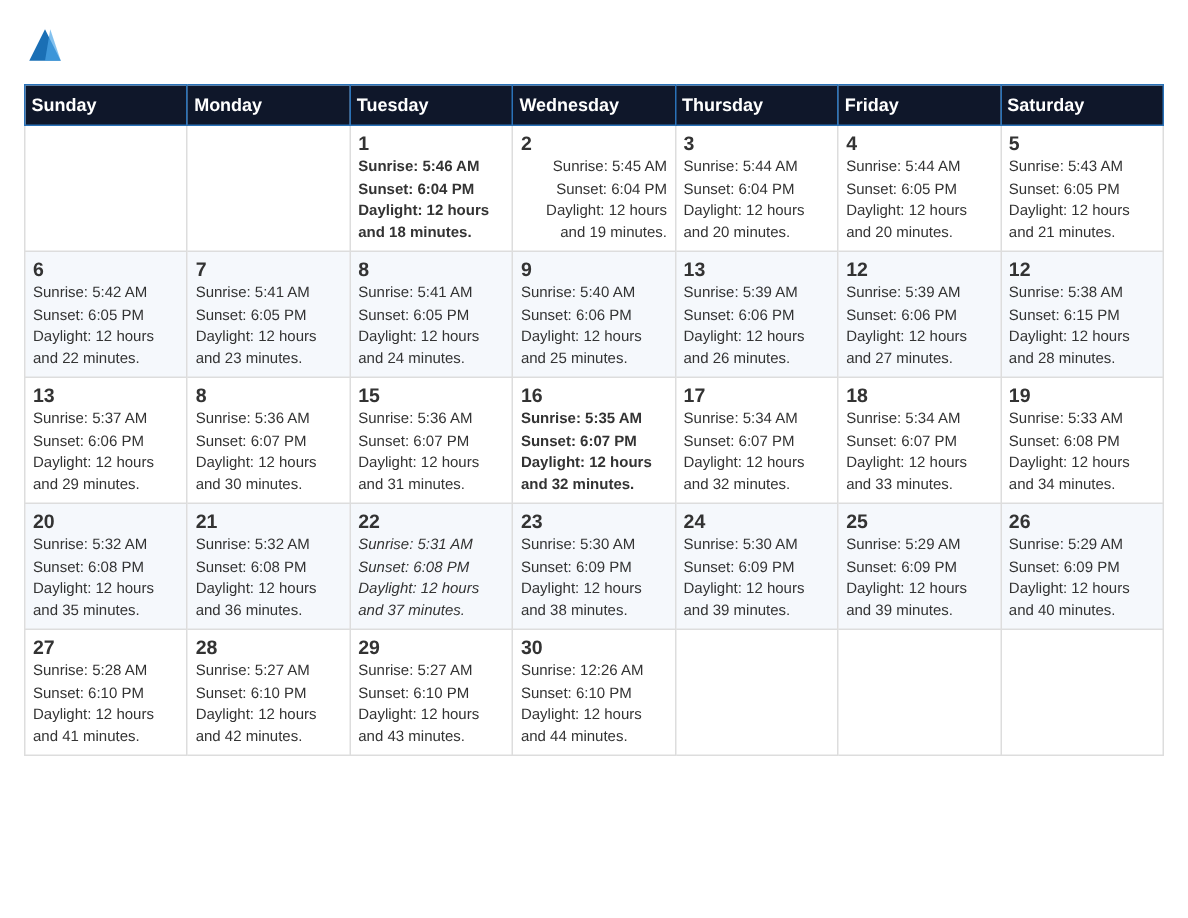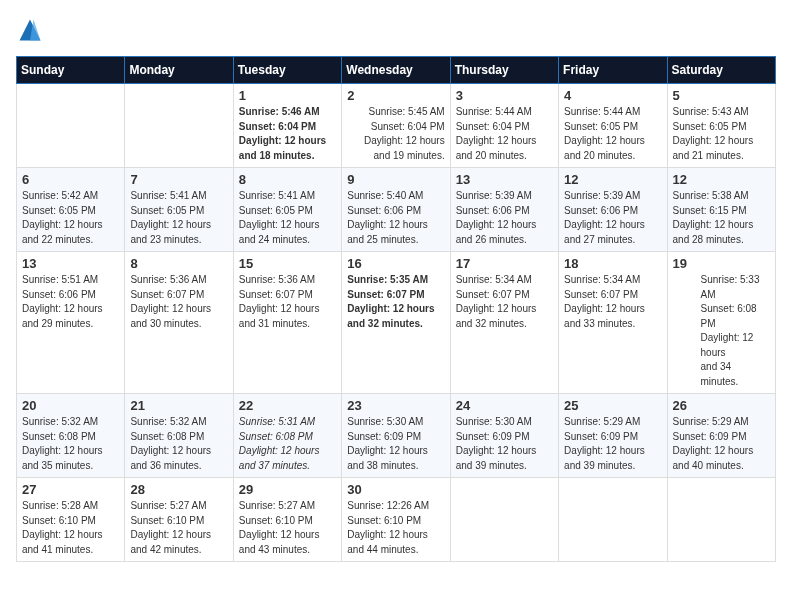--- a/index.html
+++ b/index.html
@@ -215,21 +215,21 @@
           <span class="day-num">12</span>
           <div class="cell-text" style="white-space: pre-line;">Sunrise: 5:38 AM
 Sunset: 6:15 PM
 Daylight: 12 hours
 and 28 minutes.</div>
         </td>
       </tr>
       <tr>
         <td>
           <span class="day-num">13</span>
-          <div class="cell-text" style="white-space: pre-line;">Sunrise: 5:51 AM
+          <div class="cell-text" style="white-space: pre-line;">Sunrise: 5:37 AM
 Sunset: 6:06 PM
 Daylight: 12 hours
 and 29 minutes.</div>
         </td>
         <td>
           <span class="day-num">8</span>
           <div class="cell-text" style="white-space: pre-line;">Sunrise: 5:36 AM
 Sunset: 6:07 PM
 Daylight: 12 hours
 and 30 minutes.</div>
@@ -257,21 +257,21 @@
         </td>
         <td>
           <span class="day-num">18</span>
           <div class="cell-text" style="white-space: pre-line;">Sunrise: 5:34 AM
 Sunset: 6:07 PM
 Daylight: 12 hours
 and 33 minutes.</div>
         </td>
         <td>
           <span class="day-num">19</span>
-          <div class="cell-text" style="white-space: pre-line; margin-left: 28px;">Sunrise: 5:33 AM
+          <div class="cell-text" style="white-space: pre-line;">Sunrise: 5:33 AM
 Sunset: 6:08 PM
 Daylight: 12 hours
 and 34 minutes.</div>
         </td>
       </tr>
       <tr>
         <td>
           <span class="day-num">20</span>
           <div class="cell-text" style="white-space: pre-line;">Sunrise: 5:32 AM
 Sunset: 6:08 PM

